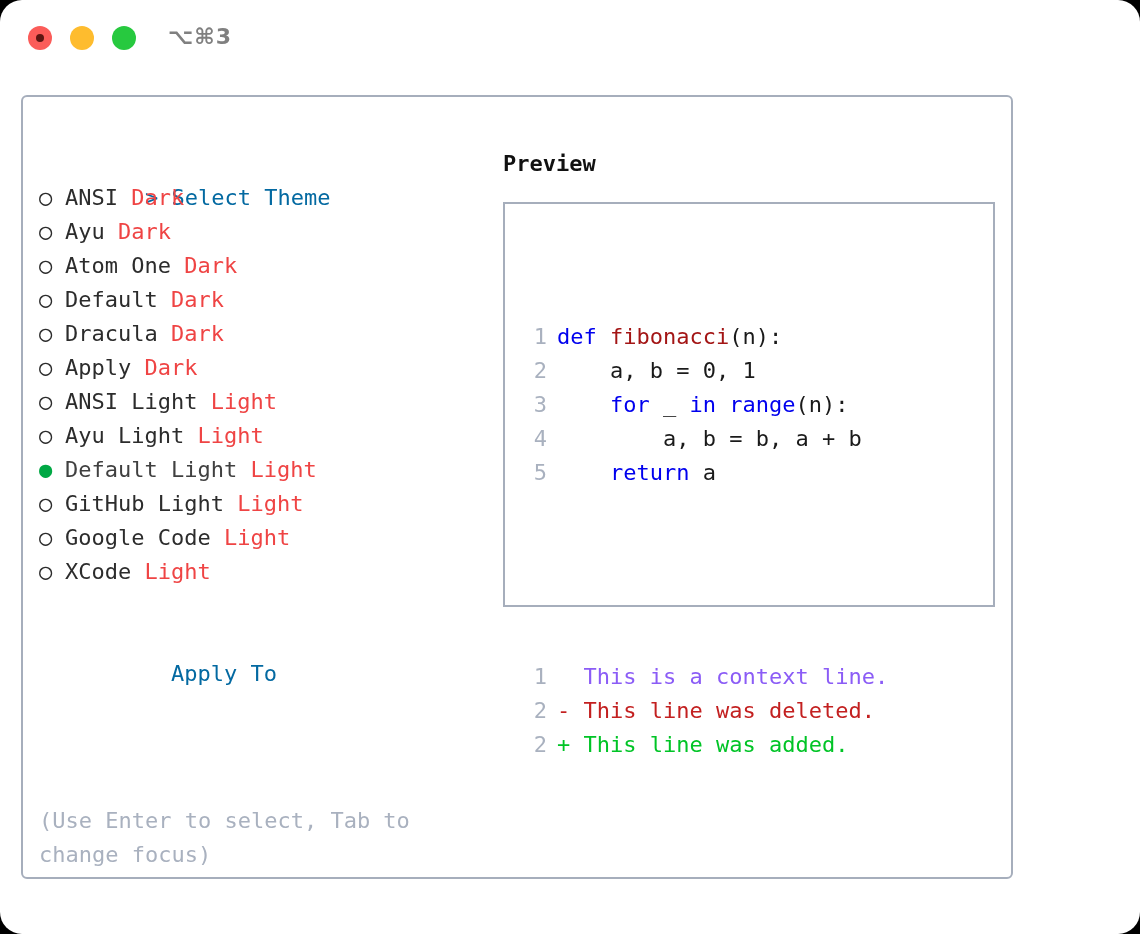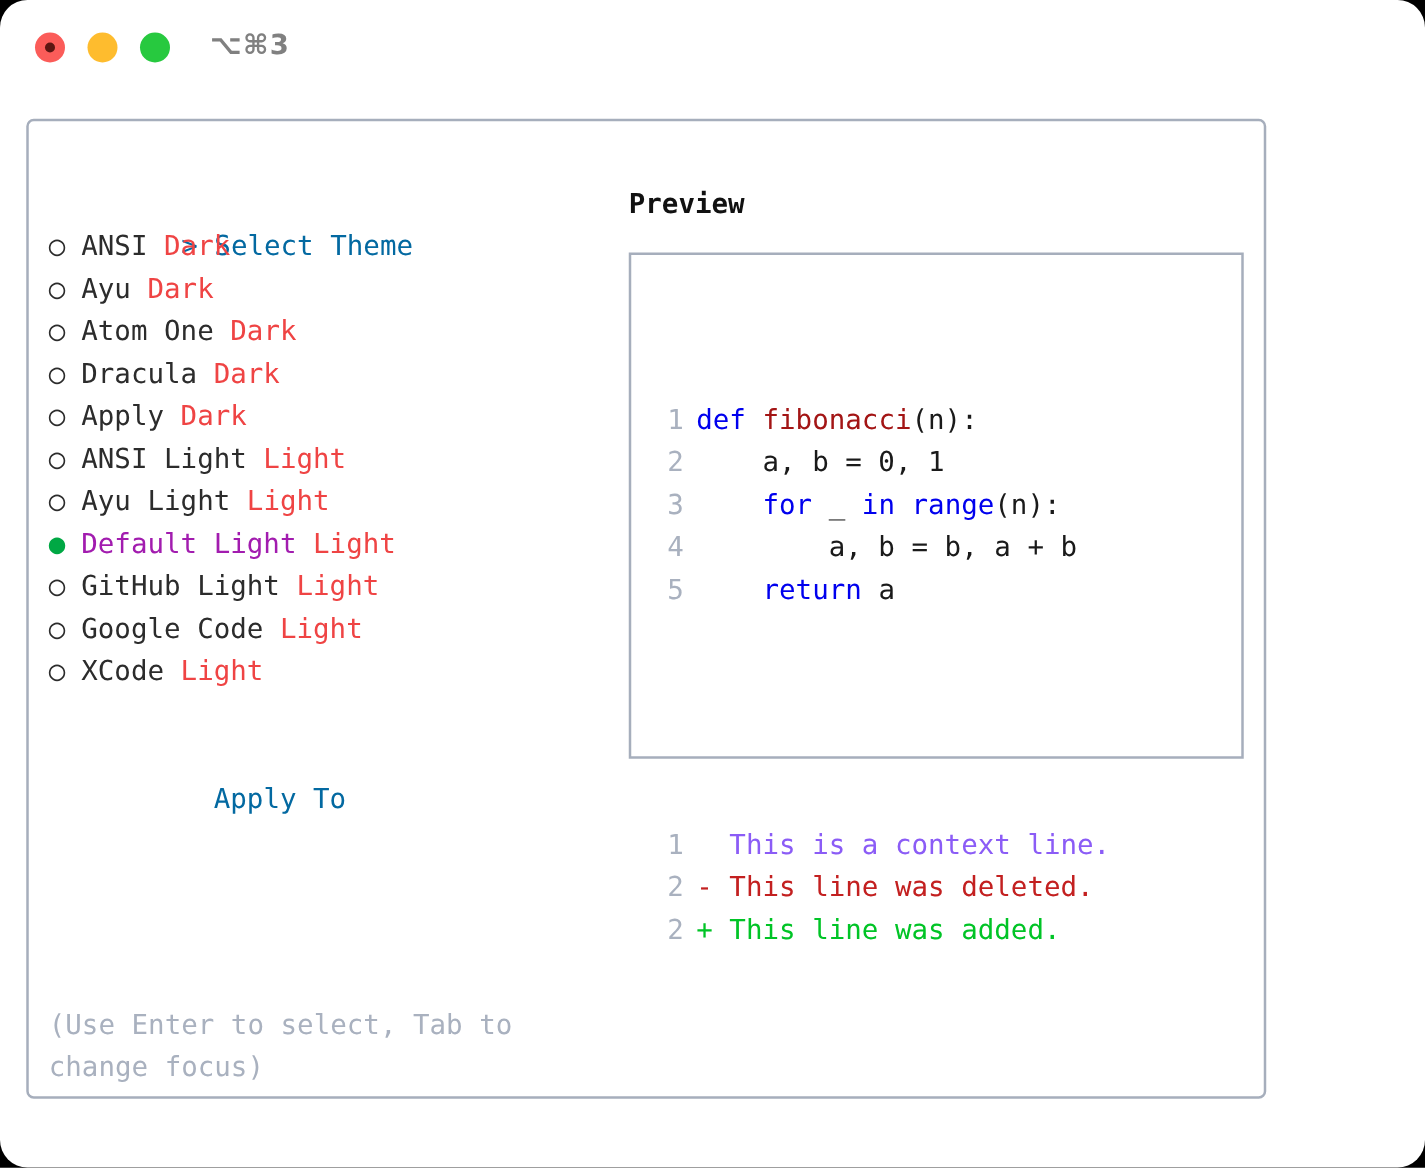--- a/index.html
+++ b/index.html
@@ -95,21 +95,21 @@
   }
   .row .bullet {
     display: inline-block;
     width: 26px;
     text-align: left;
   }
   .row.header {
     font-weight: normal;
     color: #0369a1;
   }
-  .row.selected .name { color: #a21caf; text-align: center; }
+  .row.selected .name { color: #404040; text-align: center; }
   .row.selected .bullet { color: #00a844; }
   .tag {
     color: #ef4444;
   }
   .spacer { height: 34px; }
 
   .hint {
     position: absolute;
     left: 16px; top: 666px;
     width: 410px;
@@ -182,20 +182,21 @@
   <div class="panel">
 
     <div class="left-col">
       <div class="row header">
         <span>&gt; Select Theme</span>
       </div>
       <div id="theme-items">
           <div class="row"><span class="bullet">○</span><span class="name">ANSI</span><span class="tag"> Dark</span></div>
           <div class="row"><span class="bullet">○</span><span class="name">Ayu</span><span class="tag"> Dark</span></div>
           <div class="row"><span class="bullet">○</span><span class="name">Atom One</span><span class="tag"> Dark</span></div>
+          <div class="row"><span class="bullet">○</span><span class="name">Default</span><span class="tag"> Dark</span></div>
           <div class="row"><span class="bullet">○</span><span class="name">Dracula</span><span class="tag"> Dark</span></div>
           <div class="row"><span class="bullet">○</span><span class="name">Apply</span><span class="tag"> Dark</span></div>
           <div class="row"><span class="bullet">○</span><span class="name">ANSI Light</span><span class="tag"> Light</span></div>
           <div class="row"><span class="bullet">○</span><span class="name">Ayu Light</span><span class="tag"> Light</span></div>
           <div class="row selected"><span class="bullet">●</span><span class="name">Default Light</span><span class="tag"> Light</span></div>
           <div class="row"><span class="bullet">○</span><span class="name">GitHub Light</span><span class="tag"> Light</span></div>
           <div class="row"><span class="bullet">○</span><span class="name">Google Code</span><span class="tag"> Light</span></div>
           <div class="row"><span class="bullet">○</span><span class="name">XCode</span><span class="tag"> Light</span></div>
         </div>
 

